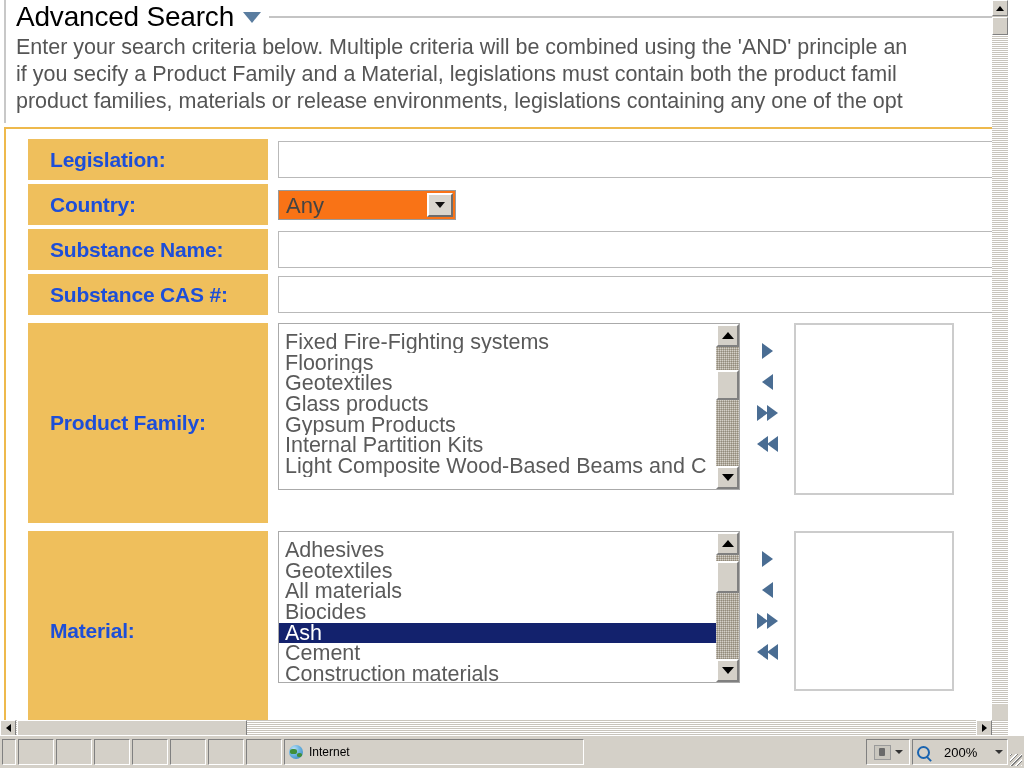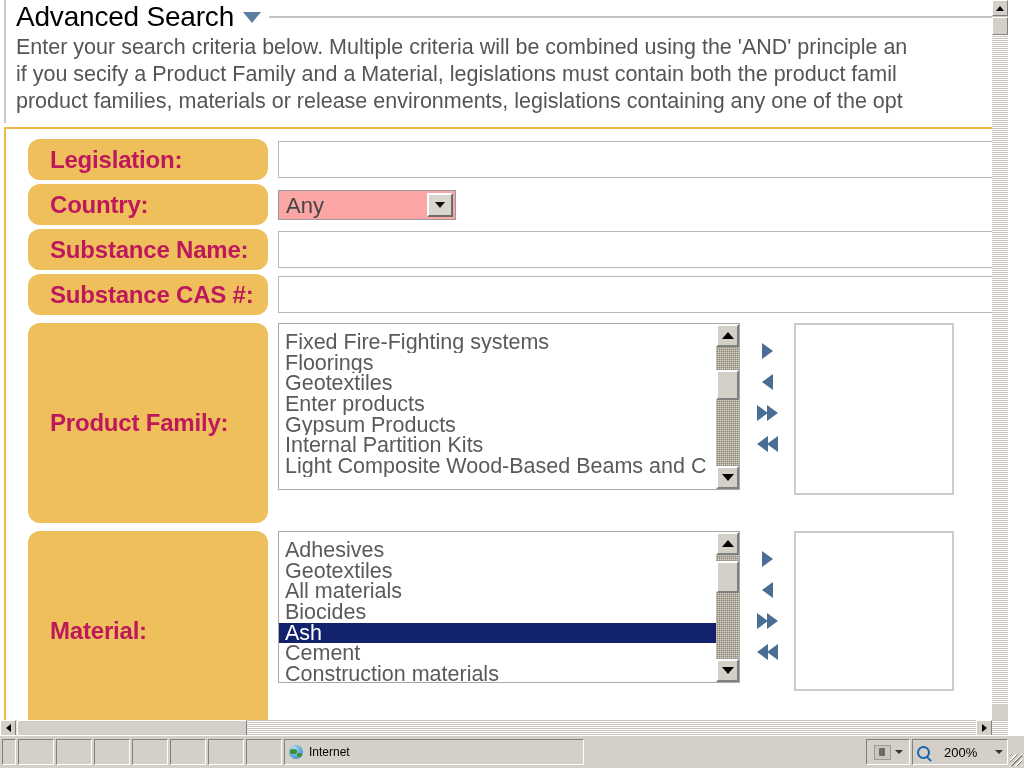--- a/index.html
+++ b/index.html
@@ -92,30 +92,29 @@
   .row {
     display: flex;
     align-items: stretch;
     margin-bottom: 4px;
   }
 
   .lbl {
     width: 240px;
     min-width: 240px;
     background: #efbf5c;
-    color: #be185d;
-    font-size: 24px;
+    color: #1d4ed8;
+    font-size: 21px;
     font-weight: bold;
     display: flex;
     align-items: center;
     padding-left: 22px;
     box-sizing: border-box;
     margin-left: 22px;
     letter-spacing: -0.2px;
-    border-radius: 12px;
   }
   .row-simple .lbl { height: 41px; }
 
   .field {
     margin-left: 10px;
     flex: 1 1 auto;
     display: flex;
     align-items: center;
   }
 
@@ -126,21 +125,21 @@
     background: #ffffff;
     box-sizing: border-box;
   }
 
   
   .selbox {
     position: relative;
     width: 178px;
     height: 30px;
     border: 1px solid #9a9a9a;
-    background: #fca5a5;
+    background: #f97316;
     box-sizing: border-box;
     display: flex;
     align-items: center;
     overflow: hidden;
   }
   .selbox .selval {
     font-size: 22px;
     color: #444;
     padding-left: 7px;
     line-height: 30px;
@@ -509,21 +508,21 @@
 
         <div class="row row-dual" style="margin-top:8px;">
           <div class="lbl">Product Family:</div>
           <div class="dual">
 
             <div class="listwrap lw-pf">
               <div class="listitems" id="pf-items">
                   <div class="li">Fixed Fire-Fighting systems</div>
                   <div class="li">Floorings</div>
                   <div class="li">Geotextiles</div>
-                  <div class="li">Enter products</div>
+                  <div class="li">Glass products</div>
                   <div class="li">Gypsum Products</div>
                   <div class="li">Internal Partition Kits</div>
                   <div class="li">Light Composite Wood-Based Beams and C</div>
                 </div>
               <div class="vsb">
                 <div class="sbtn up">
                     <i></i>
                   </div>
                 <div class="thumb" style="top:46px;height:30px;"></div>
                 <div class="sbtn dn">

